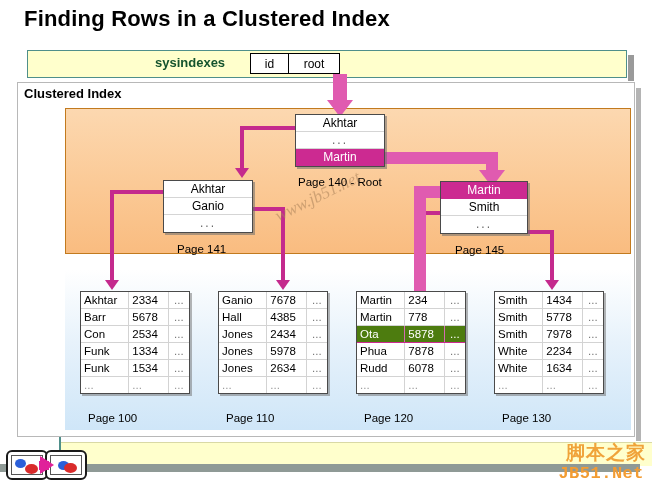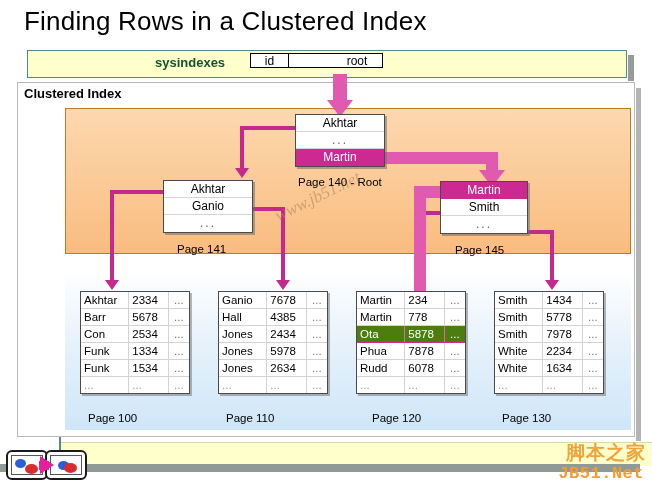--- a/index.html
+++ b/index.html
@@ -8,42 +8,42 @@
     width: 652px; height: 488px;
     background: #ffffff;
     font-family: "Liberation Sans", sans-serif;
     overflow: hidden;
   }
   #root { position: relative; width: 652px; height: 488px; background:#fff; }
 
   
   .title {
     position: absolute; left: 24px; top: 6px;
-    font-size: 26px; font-weight: 400; color: #000;
+    font-size: 22px; font-weight: 700; color: #000;
     letter-spacing: .2px;
   }
 
   
   .sysbar {
     position: absolute; left: 27px; top: 50px;
     width: 600px; height: 28px;
     background: #ffffcc;
     border: 1px solid #4f8f8a;
   }
   .sysbar-shadow {
     position: absolute; left: 628px; top: 55px;
     width: 6px; height: 26px; background: #9a9a9a;
   }
   .sysbar-label {
     position: absolute; left: 155px; top: 55px;
     font-size: 13px; font-weight: bold; color:#14532d;
   }
   .sysrow {
     position: absolute; left: 250px; top: 53px;
-    display: flex; border:1px solid #000; background:#fff; height: 15px; gap: 43px;
+    display: flex; border:1px solid #000; background:#fff; height: 21px;
   }
   .sysrow .cell {
     border-right: 1px solid #000;
     font-size: 12px; color:#000;
     display:flex; align-items:center; justify-content:center;
     height: 100%;
   }
   .sysrow .cell:last-child { border-right: none; text-align: right; }
   .c-id   { width: 38px; }
   .c-ind  { width: 80px; }
@@ -139,21 +139,21 @@
   .leaf tr.dots td { color:#999; }
 
   #leaf-100 { left: 80px;  width: 110px; }
   #leaf-110 { left: 218px; width: 110px; }
   #leaf-120 { left: 356px; width: 110px; }
   #leaf-130 { left: 494px; width: 110px; }
 
   .leaflbl { position:absolute; top: 412px; font-size: 11.5px; color:#000; z-index:6;}
   #llbl-100 { left: 88px; }
   #llbl-110 { left: 226px; }
-  #llbl-120 { left: 364px; margin-left: 8px; }
+  #llbl-120 { left: 364px; }
   #llbl-130 { left: 502px; }
 
   
   .ln { position:absolute; background:#c42a8d; z-index:3; }          
 
   .arrowdown {
     position:absolute; width:0; height:0; z-index:4;
     border-left: 7px solid transparent;
     border-right: 7px solid transparent;
     border-top: 10px solid #c42a8d;

